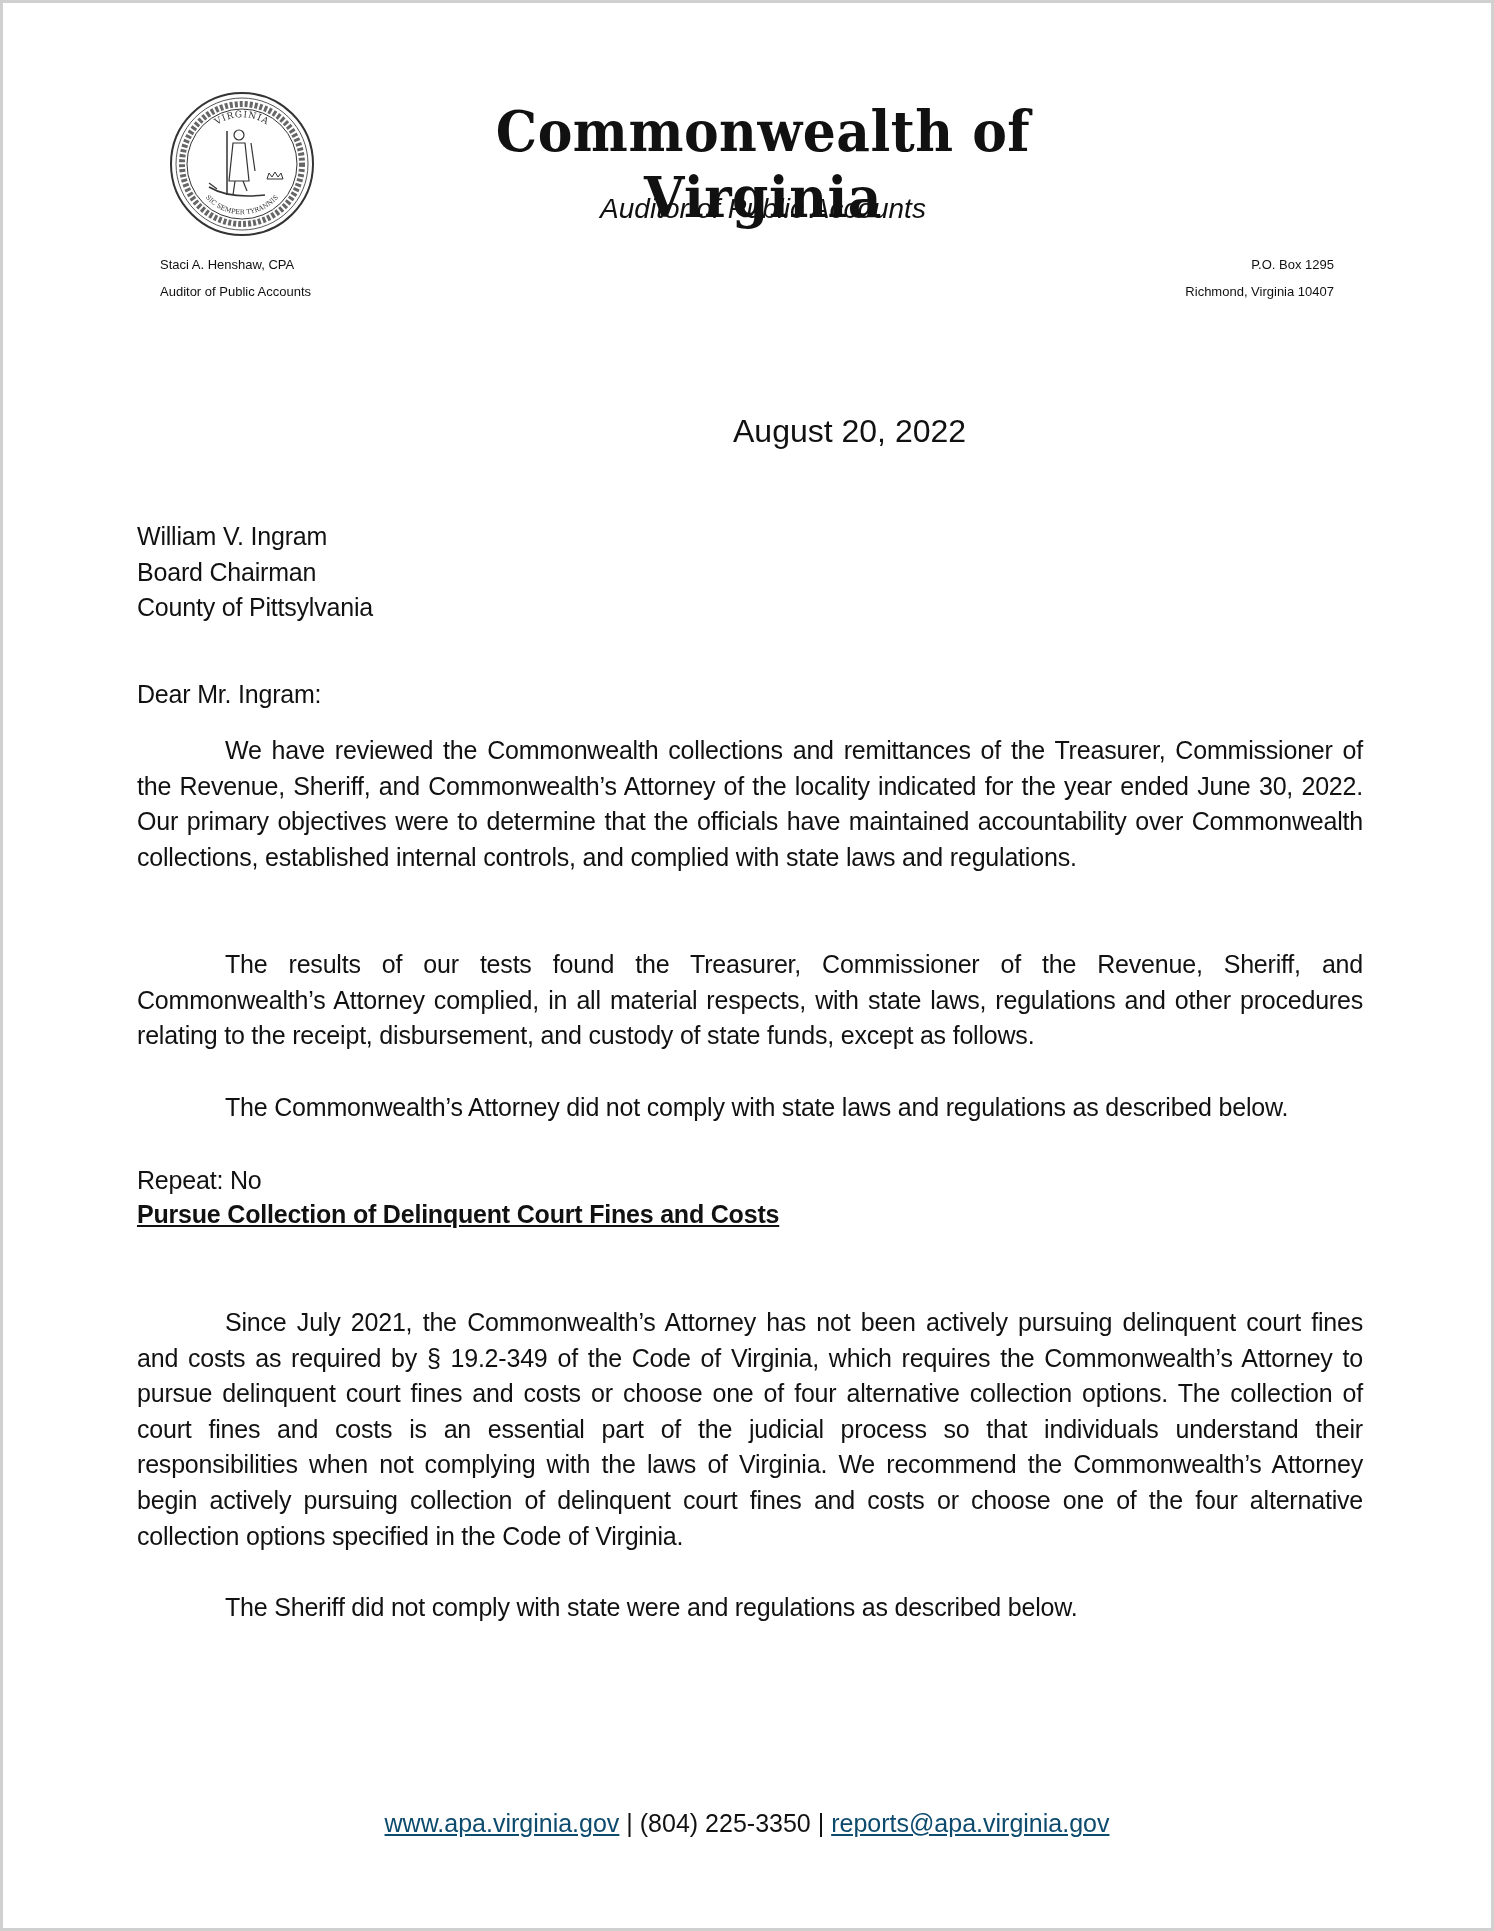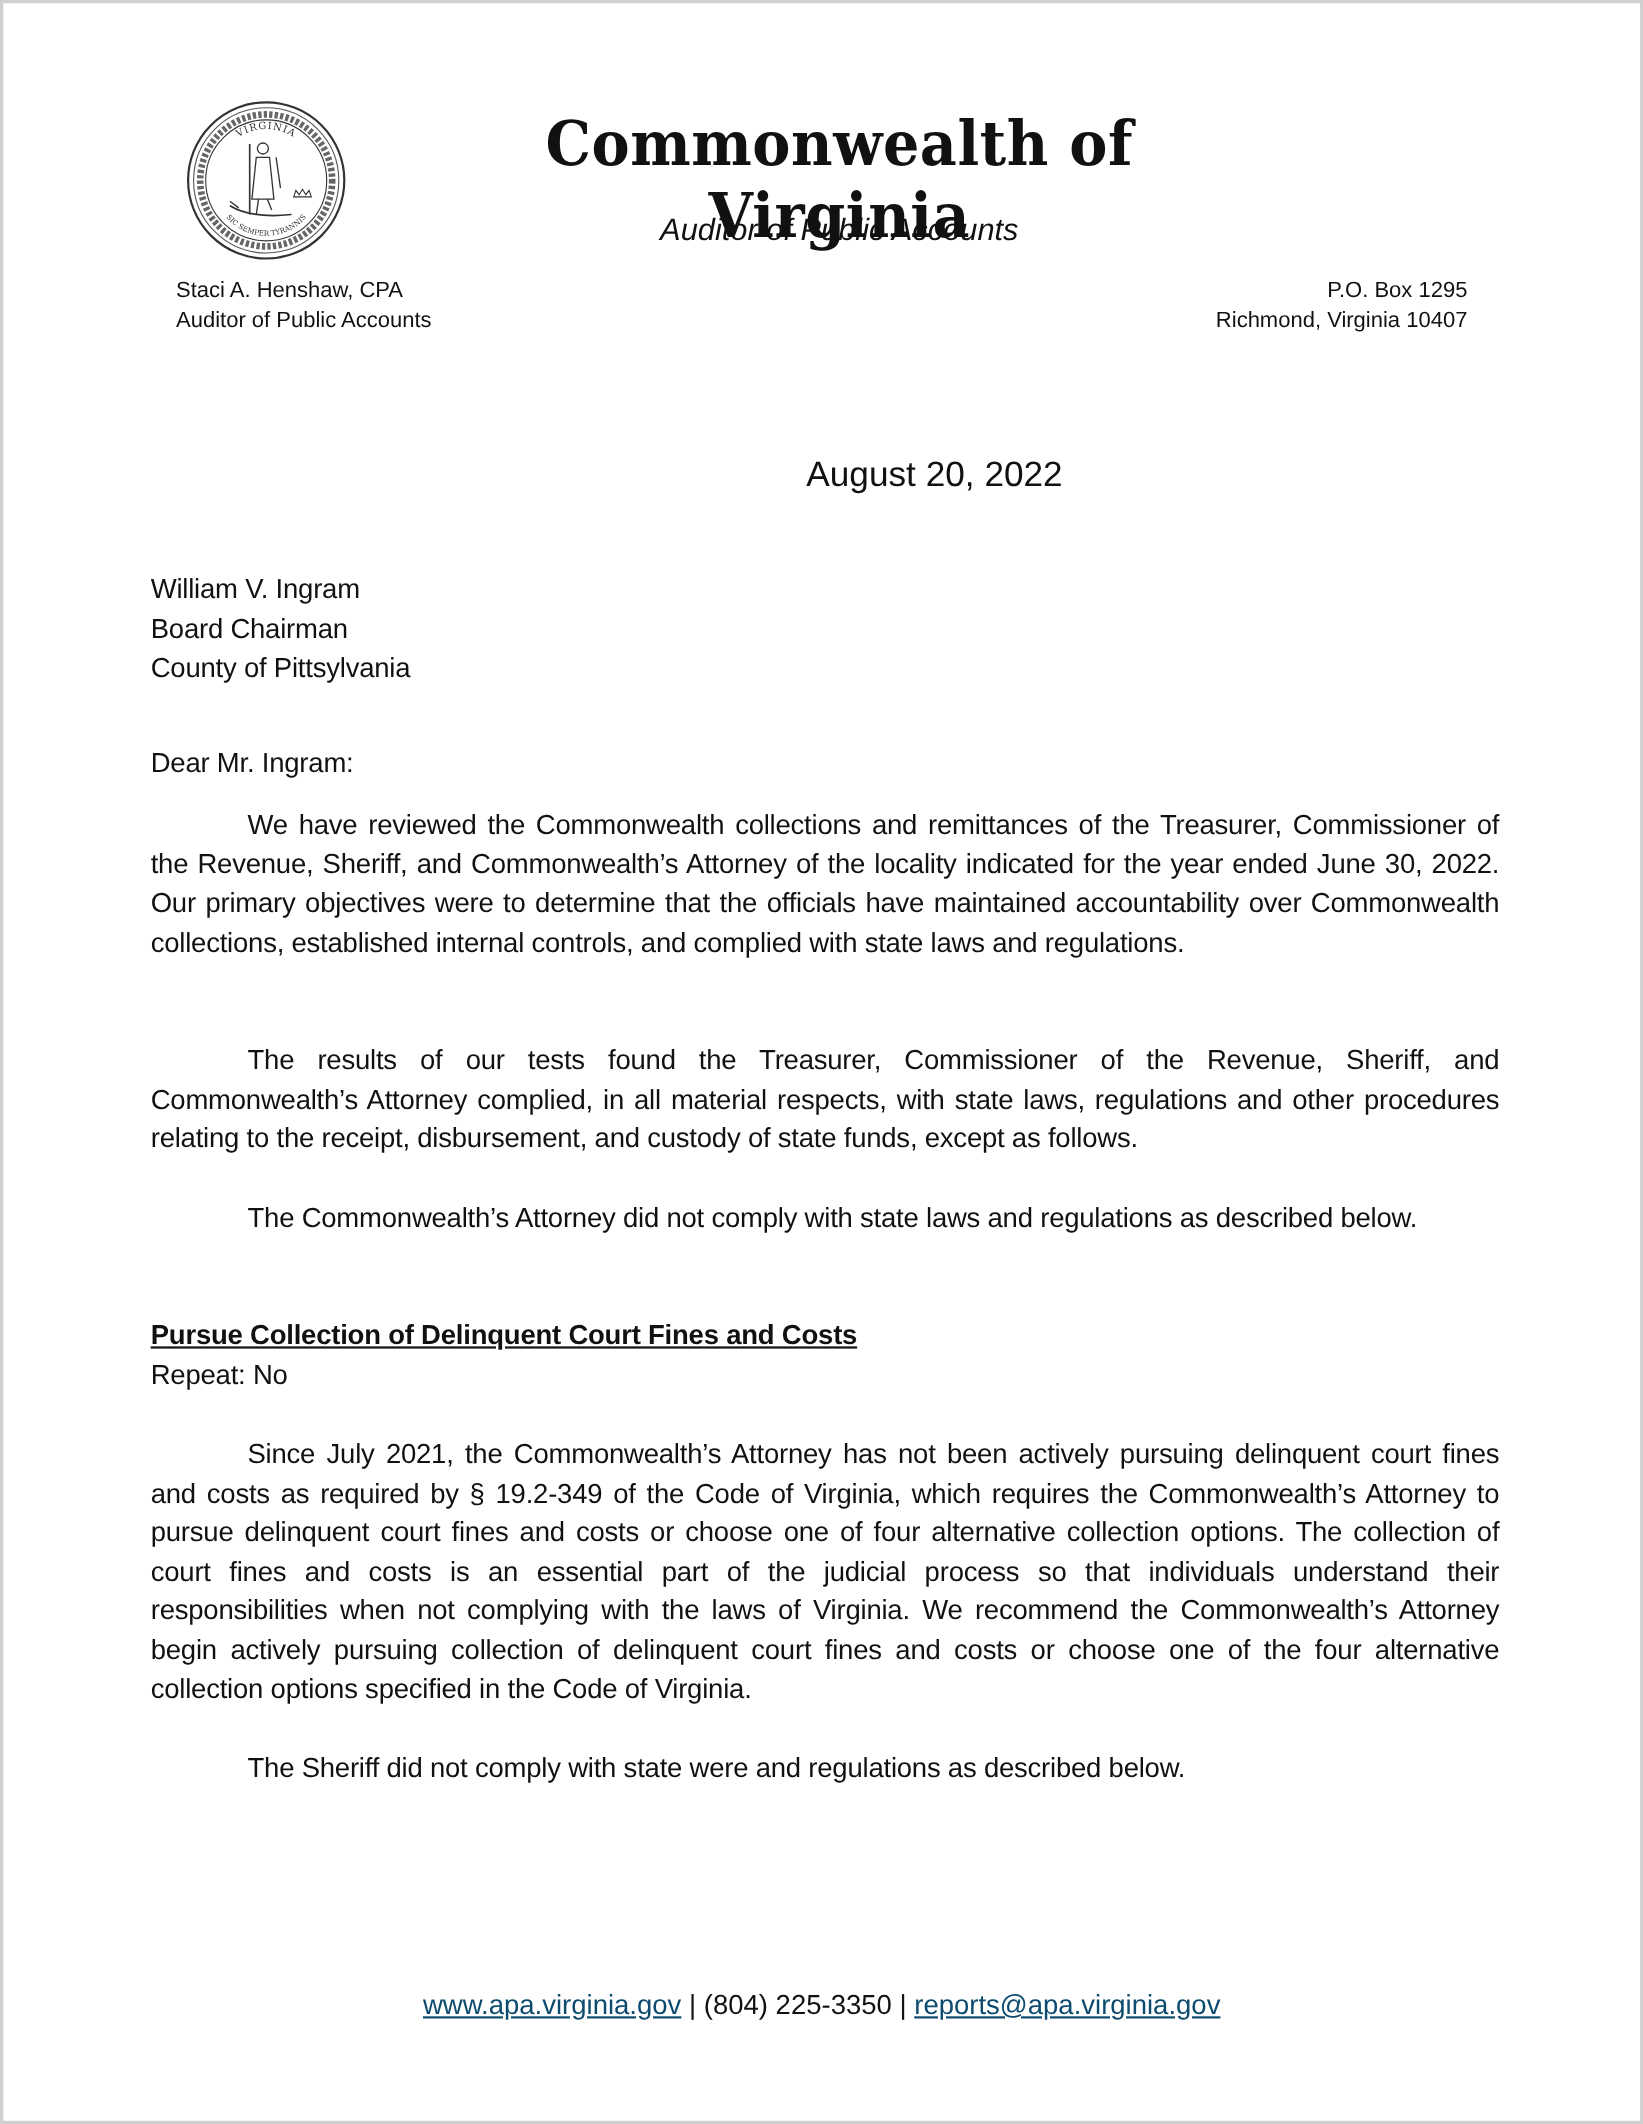--- a/index.html
+++ b/index.html
@@ -39,21 +39,21 @@
       left: 420px; top: 190px;
       width: 680px;
       text-align: center;
       font-style: italic;
       font-size: 28px;
       color: #111;
     }
     .left-hdr, .right-hdr {
       position: absolute;
       top: 248px;
-      font-size: 20px;
+      font-size: 13px;
       line-height: 27px;
       color: #111;
     }
     .left-hdr { left: 157px; }
     .right-hdr { right: 157px; text-align: right; }
     .date {
       position: absolute;
       left: 730px; top: 410px;
       font-size: 32px;
     }
@@ -72,21 +72,21 @@
       text-indent: 88px;
     }
     .p1 { top: 730px; }
     .p2 { top: 944px; }
     .p3 { top: 1087px; }
     .heading {
       top: 1194px;
       font-weight: bold;
       text-decoration: underline;
     }
-    .repeat { top: 1230px; }
+    .repeat { top: 1160px; }
     .p4 { top: 1302px; }
     .p5 { top: 1587px; }
     .line { display: block; }
     .footer {
       position: absolute;
       left: 0; top: 1806px;
       width: 1488px;
       text-align: center;
       font-size: 25px;
       color: #111;

